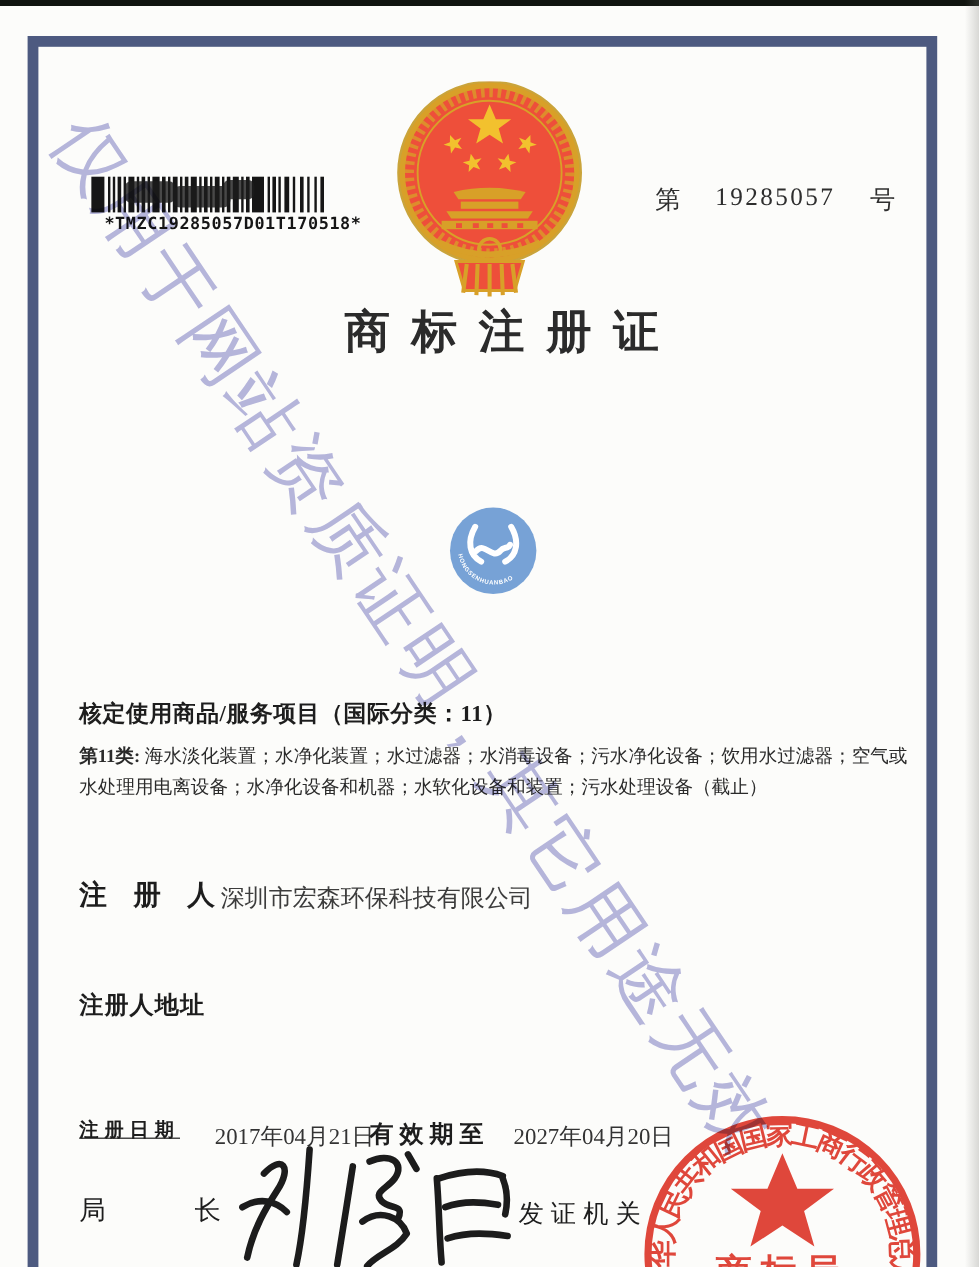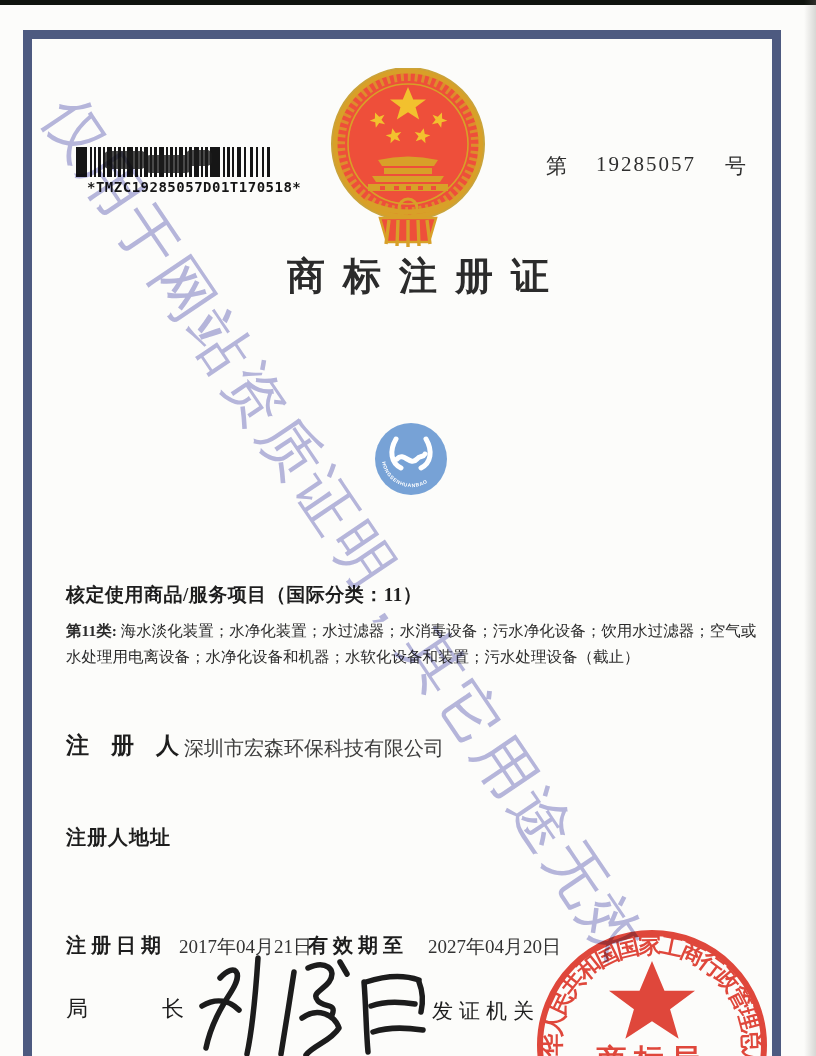--- a/index.html
+++ b/index.html
@@ -19,21 +19,21 @@
   .title{left:0;top:251px;width:100%;text-align:center;font-size:38px;font-weight:600;
         letter-spacing:18px;padding-left:18px;box-sizing:border-box;color:#2b2b2b;margin-left:10px;}
   .heading{left:66px;top:582px;font-size:19px;font-weight:700;letter-spacing:.5px;color:#1d1d1d;}
   .goods{left:66px;top:618px;width:694px;font-size:15.5px;line-height:26px;color:#2a2a2a;text-align:left;}
   .goods b{font-weight:700;}
   .row-label{font-weight:700;color:#1d1d1d;}
   .reg-label{left:66px;top:730px;font-size:23px;letter-spacing:22px;}
   .reg-value{left:184px;top:735px;font-size:20px;color:#3c3c3c;}
   .addr-label{left:66px;top:824px;font-size:20px;letter-spacing:1px;}
   .addr-value{left:184px;top:822px;width:580px;font-size:18.5px;line-height:27px;color:#333;}
-  .date-label1{left:66px;top:932px;font-size:20px;letter-spacing:5px;}
+  .date-label1{left:66px;top:932px;font-size:16px;letter-spacing:5px;text-decoration:underline;}
   .date-value1{left:179px;top:934px;font-size:19px;color:#333;text-align:right;}
   .date-label2{left:308px;top:932px;font-size:20px;letter-spacing:5px;}
   .date-value2{left:428px;top:934px;font-size:19px;color:#333;}
   .dir1{left:66px;top:994px;font-size:22px;color:#1d1d1d;}
   .dir2{left:162px;top:994px;font-size:22px;color:#1d1d1d;}
   .issuer{left:432px;top:997px;font-size:21px;letter-spacing:6px;color:#1d1d1d;}
   .watermark{left:92px;top:82px;transform:rotate(56deg);transform-origin:0 0;
         white-space:nowrap;font-size:61px;letter-spacing:3px;
         color:rgba(124,124,196,.55);mix-blend-mode:multiply;z-index:40;pointer-events:none;}
 </style>

